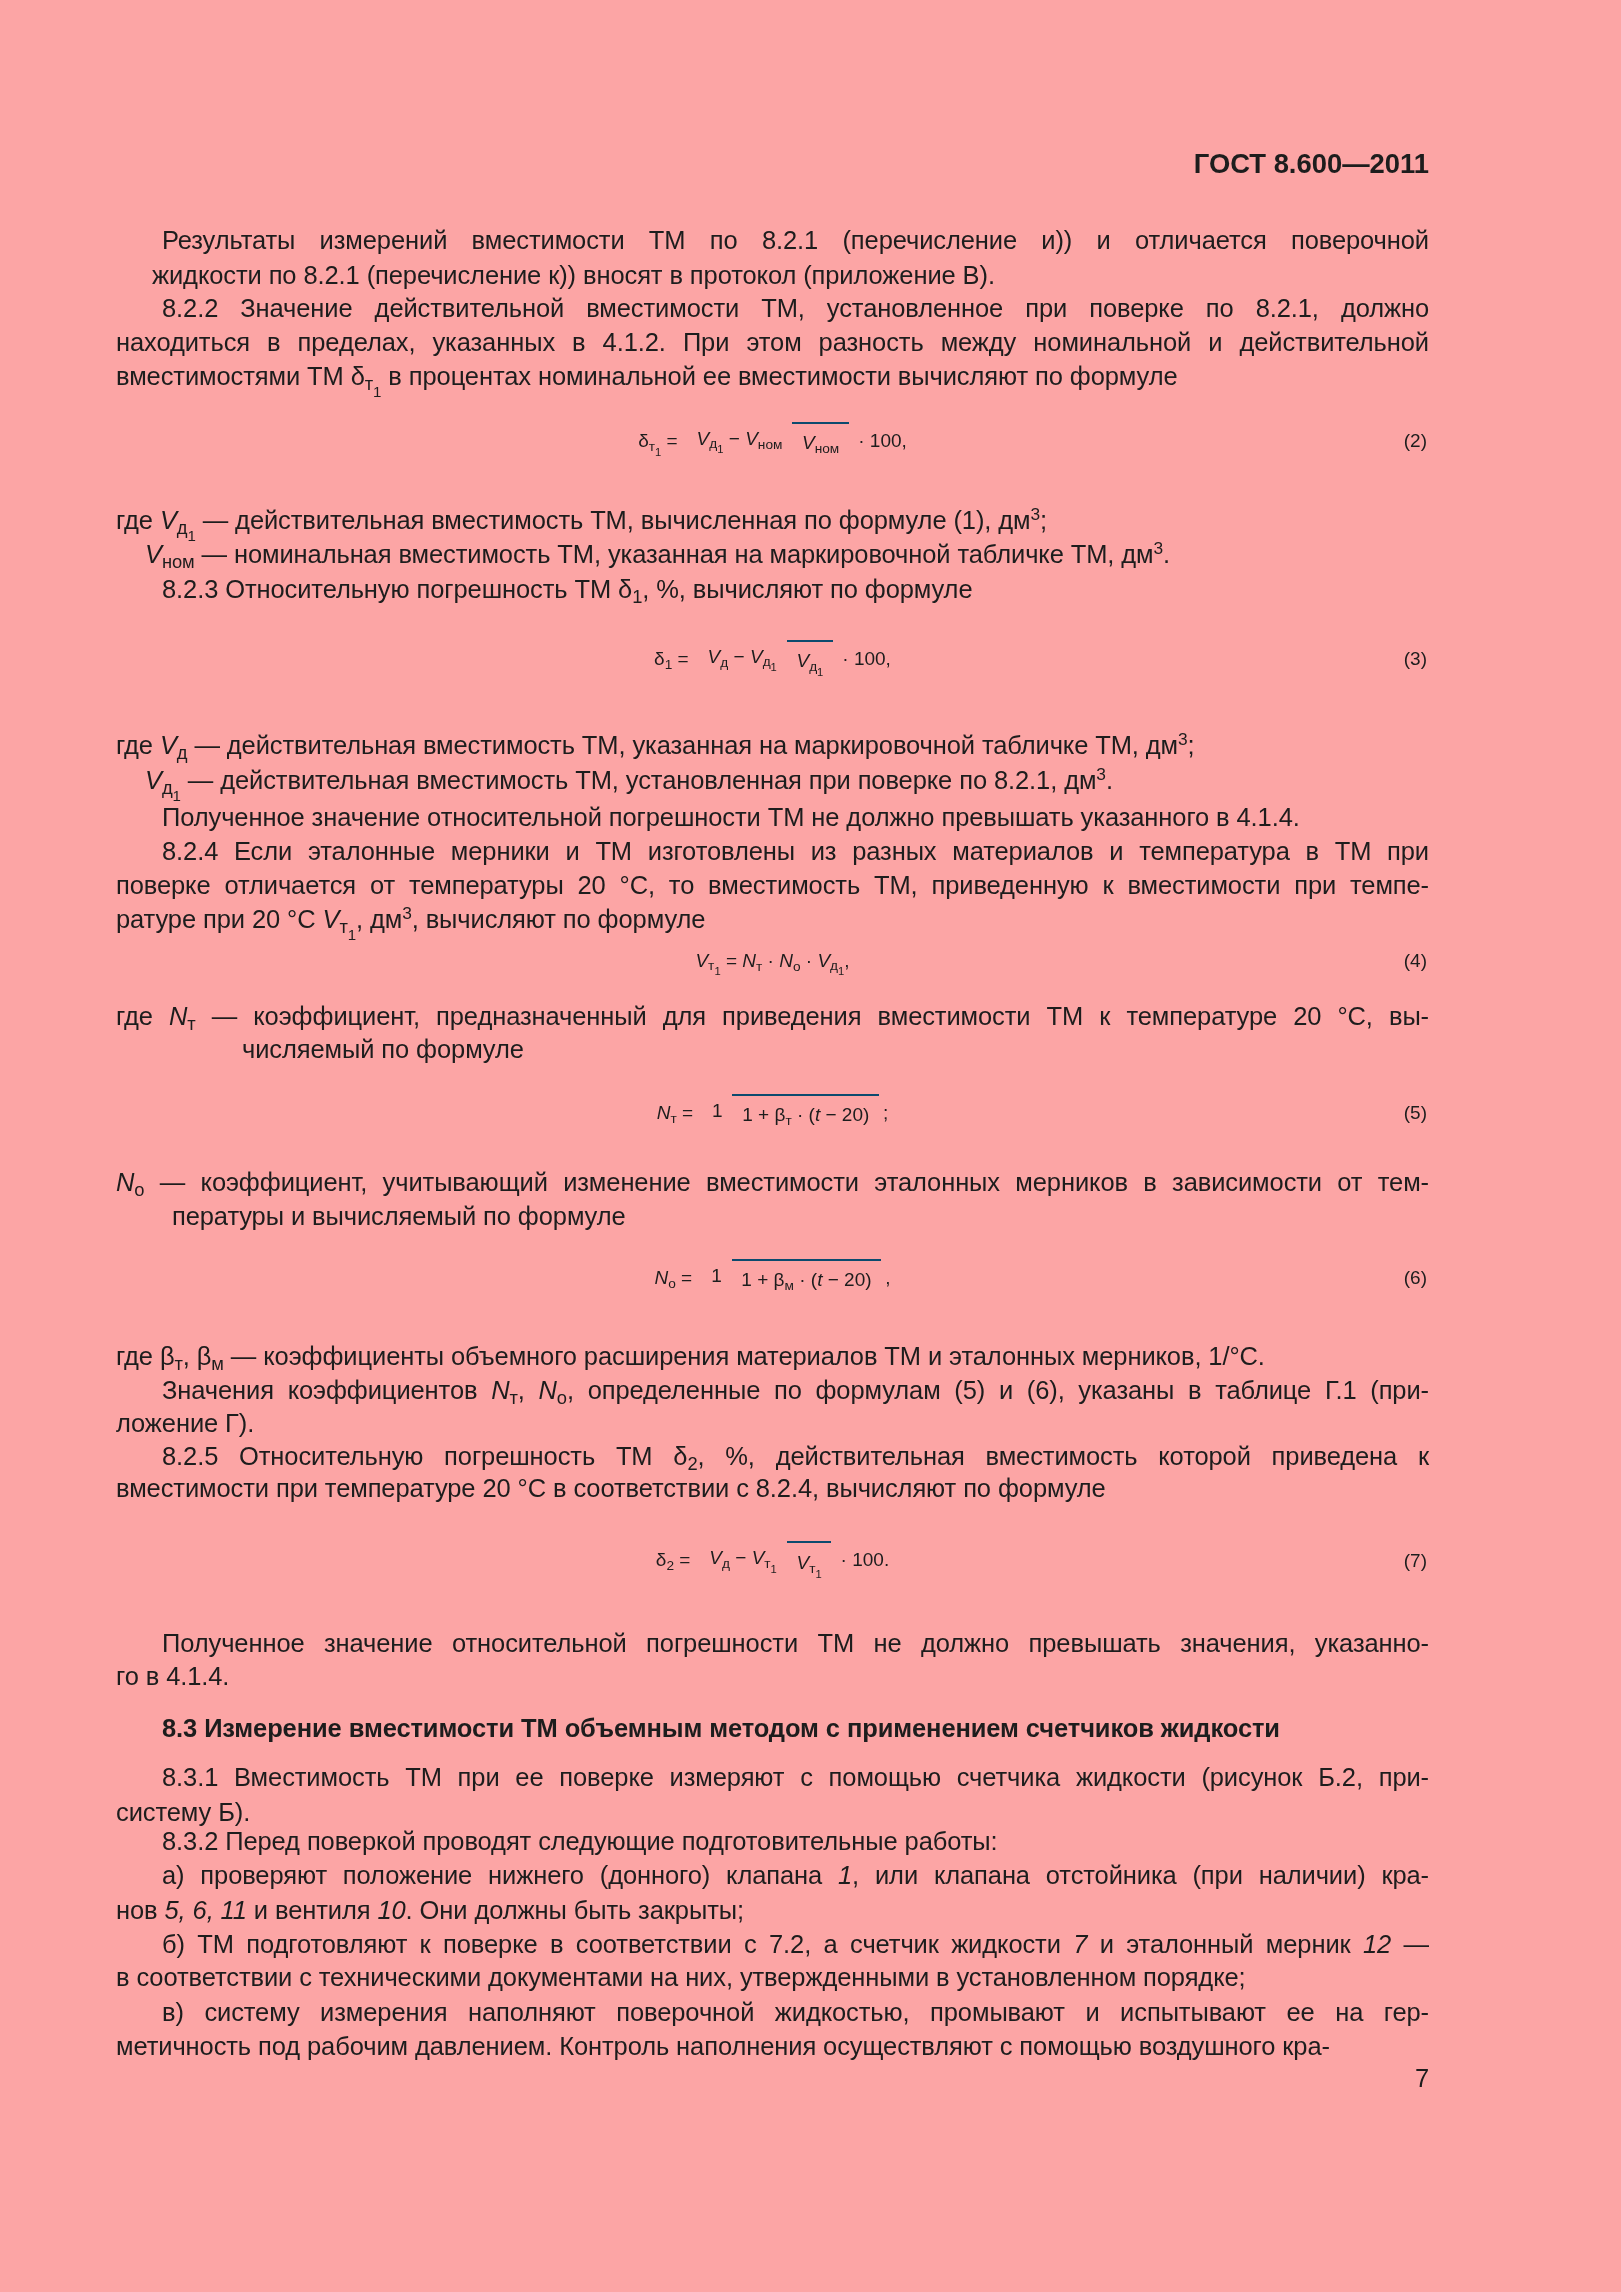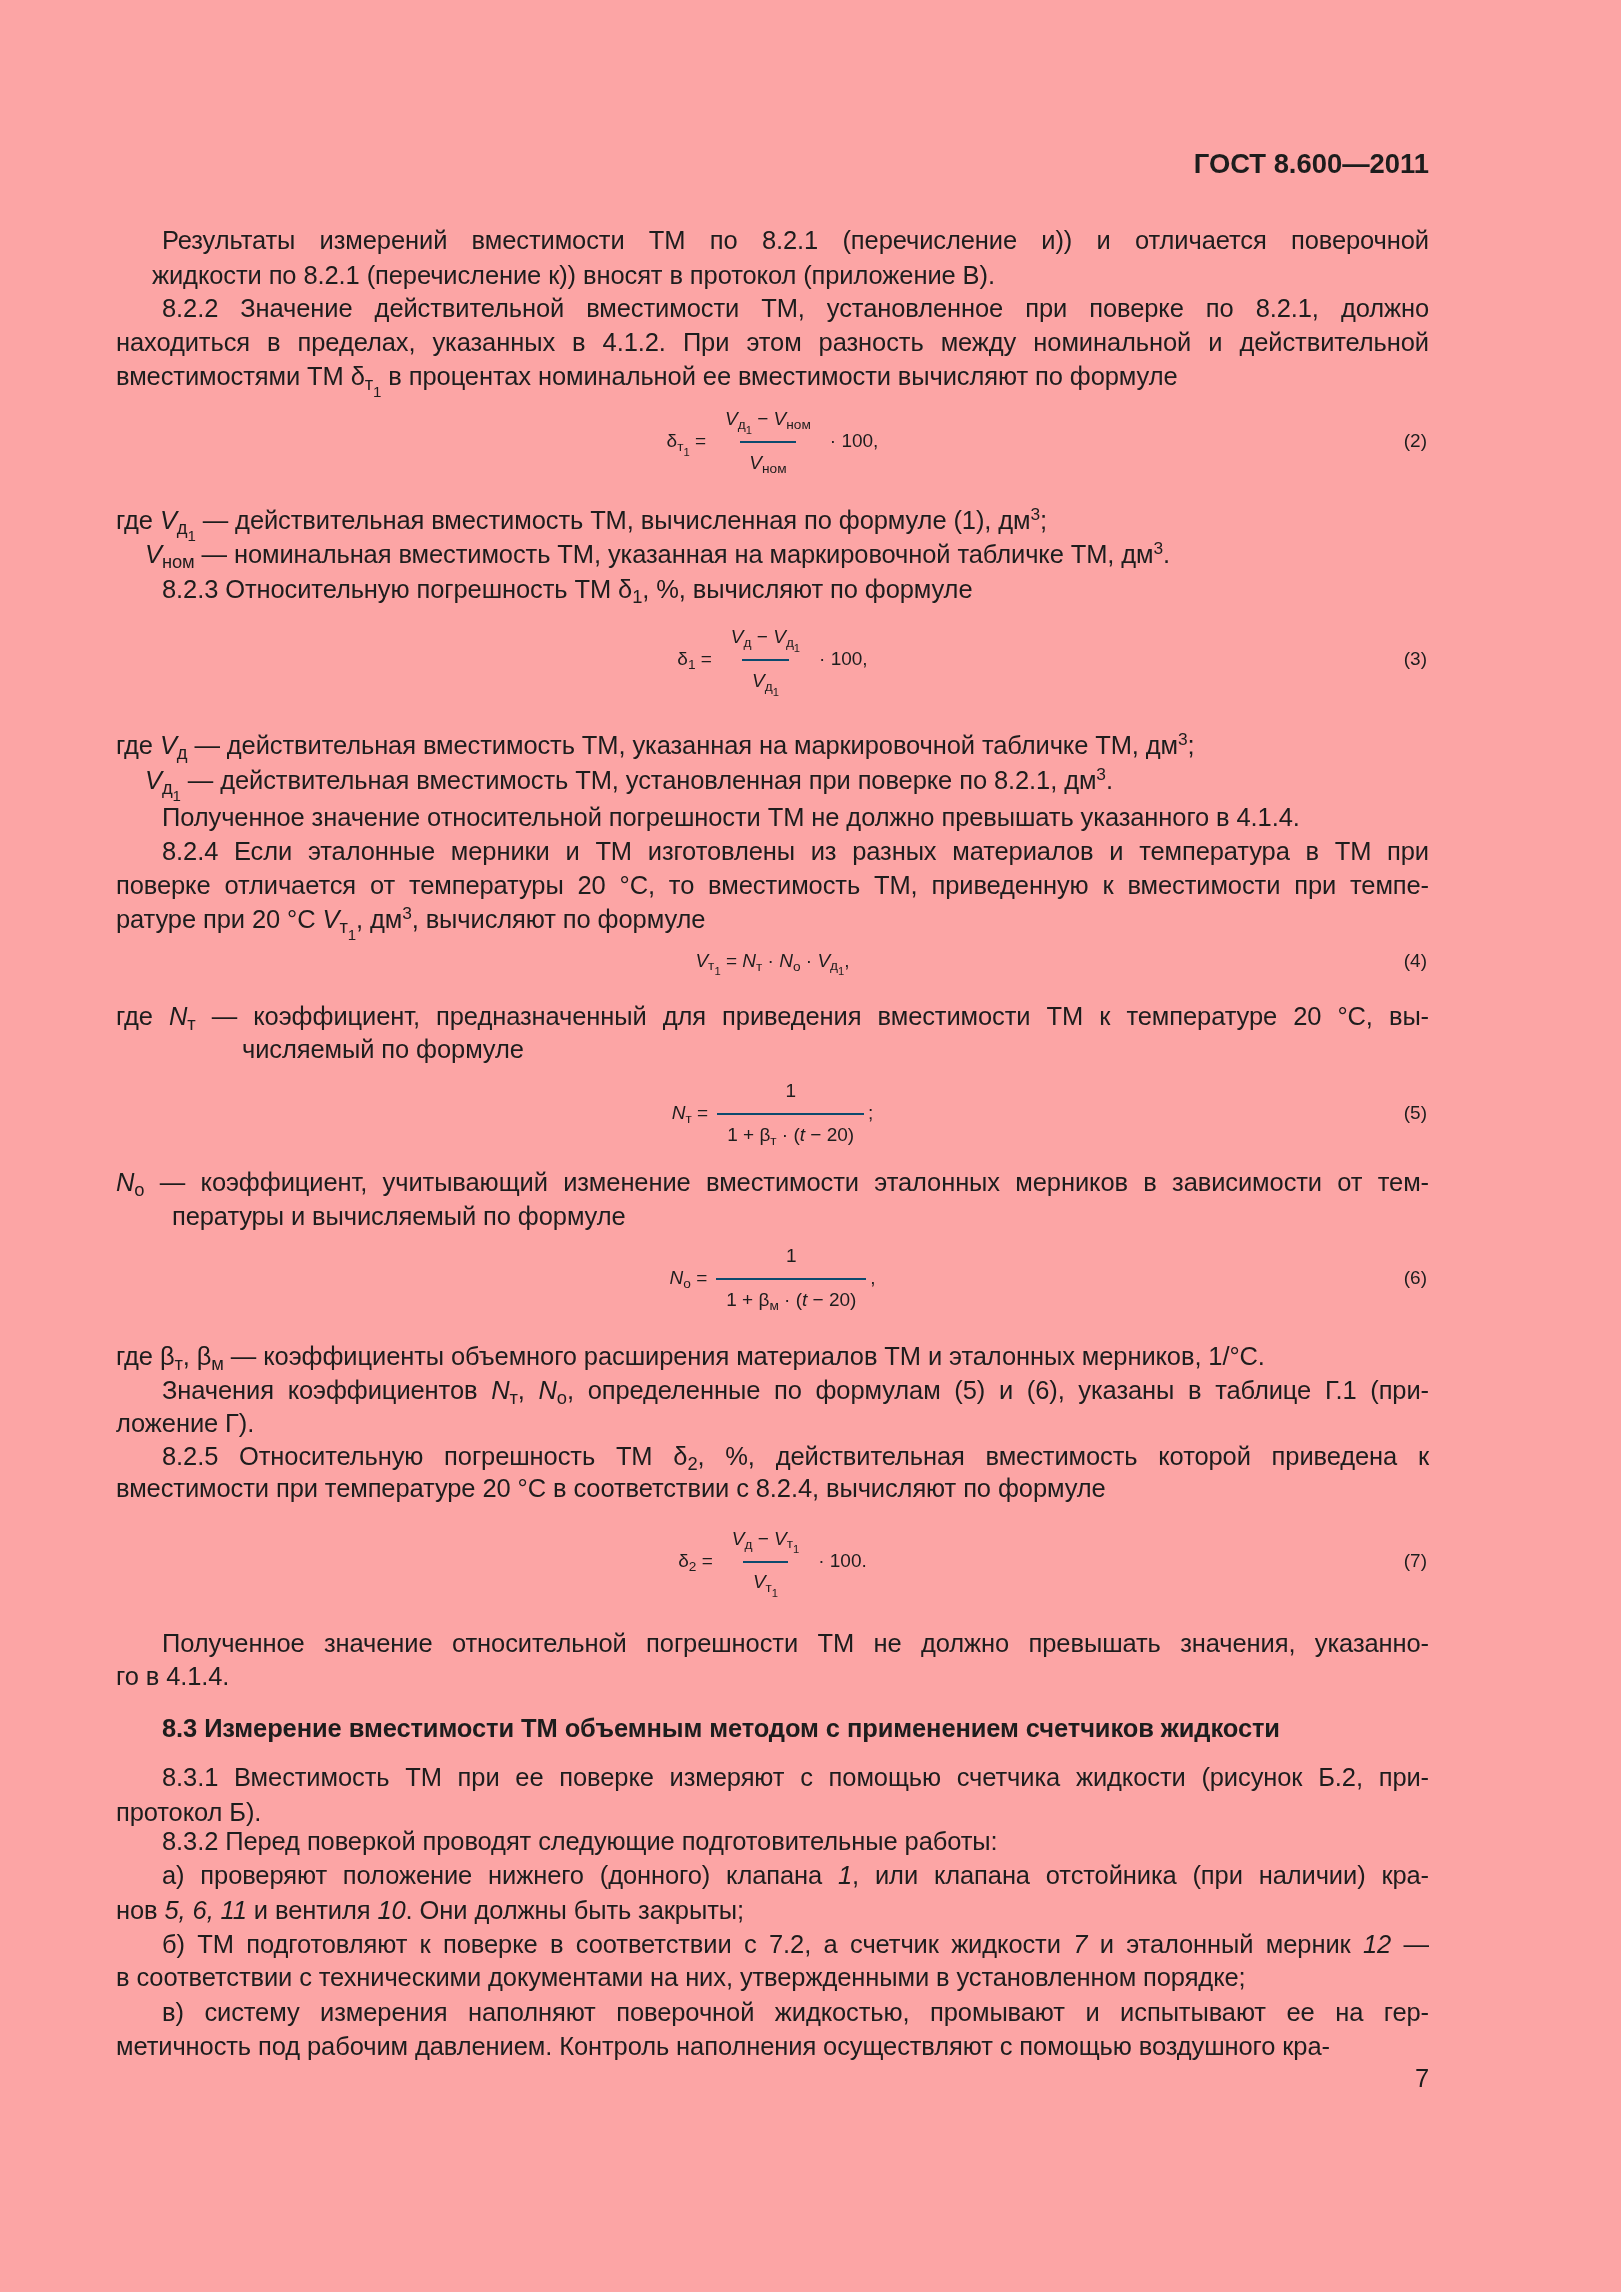--- a/index.html
+++ b/index.html
@@ -23,21 +23,21 @@
   sub{font-size:0.72em;line-height:0;vertical-align:-0.28em;}
   sub sub{font-size:0.82em;vertical-align:-0.45em;}
   sup{font-size:0.68em;line-height:0;vertical-align:0.5em;}
   .formula{
     position:absolute;left:116px;width:1313px;
     display:flex;align-items:center;justify-content:center;
     font-size:19px;letter-spacing:0;
   }
   .formula .eq{display:inline-flex;align-items:center;white-space:pre;}
   .formula .fno{position:absolute;right:2px;top:50%;transform:translateY(-50%);}
-  .frac{display:inline-flex;flex-direction:column;align-items:center;margin:0 3.9px;}
+  .frac{display:inline-flex;flex-direction:row;align-items:center;margin:0 3.9px;}
   .frac .num{padding:0 9.8px 4.9px;text-align:center;}
   .frac .den{border-top:2px solid #0c4a6e;padding:2.9px 9.8px 0;text-align:center;}
 </style>
 </head>
 <body>
 
 <div class="page">
   <div class="line hdr">ГОСТ 8.600—2011</div>
 
   <div id="content">
@@ -61,21 +61,21 @@
       <div class="line" style="top: 1199px; left: 172px;">пературы и вычисляемый по формуле</div>
       <div class="line" style="top: 1339px; left: 116px;">где β<sub>т</sub>, β<sub>м</sub> — коэффициенты объемного расширения материалов ТМ и эталонных мерников, 1/°С.</div>
       <div class="line just" style="top: 1373px; left: 162px; width: 1267px;">Значения коэффициентов <i>N</i><sub>т</sub>, <i>N</i><sub>о</sub>, определенные по формулам (5) и (6), указаны в таблице Г.1 (при-</div>
       <div class="line" style="top: 1406px; left: 116px;">ложение Г).</div>
       <div class="line just" style="top: 1439px; left: 162px; width: 1267px;">8.2.5 Относительную погрешность ТМ δ<sub>2</sub>, %, действительная вместимость которой приведена к</div>
       <div class="line" style="top: 1471px; left: 116px;">вместимости при температуре 20 °С в соответствии с 8.2.4, вычисляют по формуле</div>
       <div class="line just" style="top: 1626px; left: 162px; width: 1267px;">Полученное значение относительной погрешности ТМ не должно превышать значения, указанно-</div>
       <div class="line" style="top: 1659px; left: 116px;">го в 4.1.4.</div>
       <div class="line bold" style="top: 1711px; left: 162px;">8.3 Измерение вместимости ТМ объемным методом с применением счетчиков жидкости</div>
       <div class="line just" style="top: 1760px; left: 162px; width: 1267px;">8.3.1 Вместимость ТМ при ее поверке измеряют с помощью счетчика жидкости (рисунок Б.2, при-</div>
-      <div class="line" style="top: 1795px; left: 116px;">протокол Б).</div>
+      <div class="line" style="top: 1795px; left: 116px;">систему Б).</div>
       <div class="line" style="top: 1824px; left: 162px;">8.3.2 Перед поверкой проводят следующие подготовительные работы:</div>
       <div class="line just" style="top: 1858px; left: 162px; width: 1267px;">а) проверяют положение нижнего (донного) клапана <i>1</i>, или клапана отстойника (при наличии) кра-</div>
       <div class="line" style="top: 1893px; left: 116px;">нов <i>5, 6, 11</i> и вентиля <i>10</i>. Они должны быть закрыты;</div>
       <div class="line just" style="top: 1927px; left: 162px; width: 1267px;">б) ТМ подготовляют к поверке в соответствии с 7.2, а счетчик жидкости <i>7</i> и эталонный мерник <i>12</i> —</div>
       <div class="line" style="top: 1960px; left: 116px;">в соответствии с техническими документами на них, утвержденными в установленном порядке;</div>
       <div class="line just" style="top: 1995px; left: 162px; width: 1267px;">в) систему измерения наполняют поверочной жидкостью, промывают и испытывают ее на гер-</div>
       <div class="line" style="top: 2029px; left: 116px;">метичность под рабочим давлением. Контроль наполнения осуществляют с помощью воздушного кра-</div>
       <div class="formula" style="top: 392px; height: 98px;">
         <span class="eq"><span>δ<sub>т<sub>1</sub></sub> = </span><span class="frac"><span class="num"><i>V</i><sub>д<sub>1</sub></sub> − <i>V</i><sub>ном</sub></span><span class="den"><i>V</i><sub>ном</sub></span></span><span> · 100,</span></span>
         <span class="fno">(2)</span>

